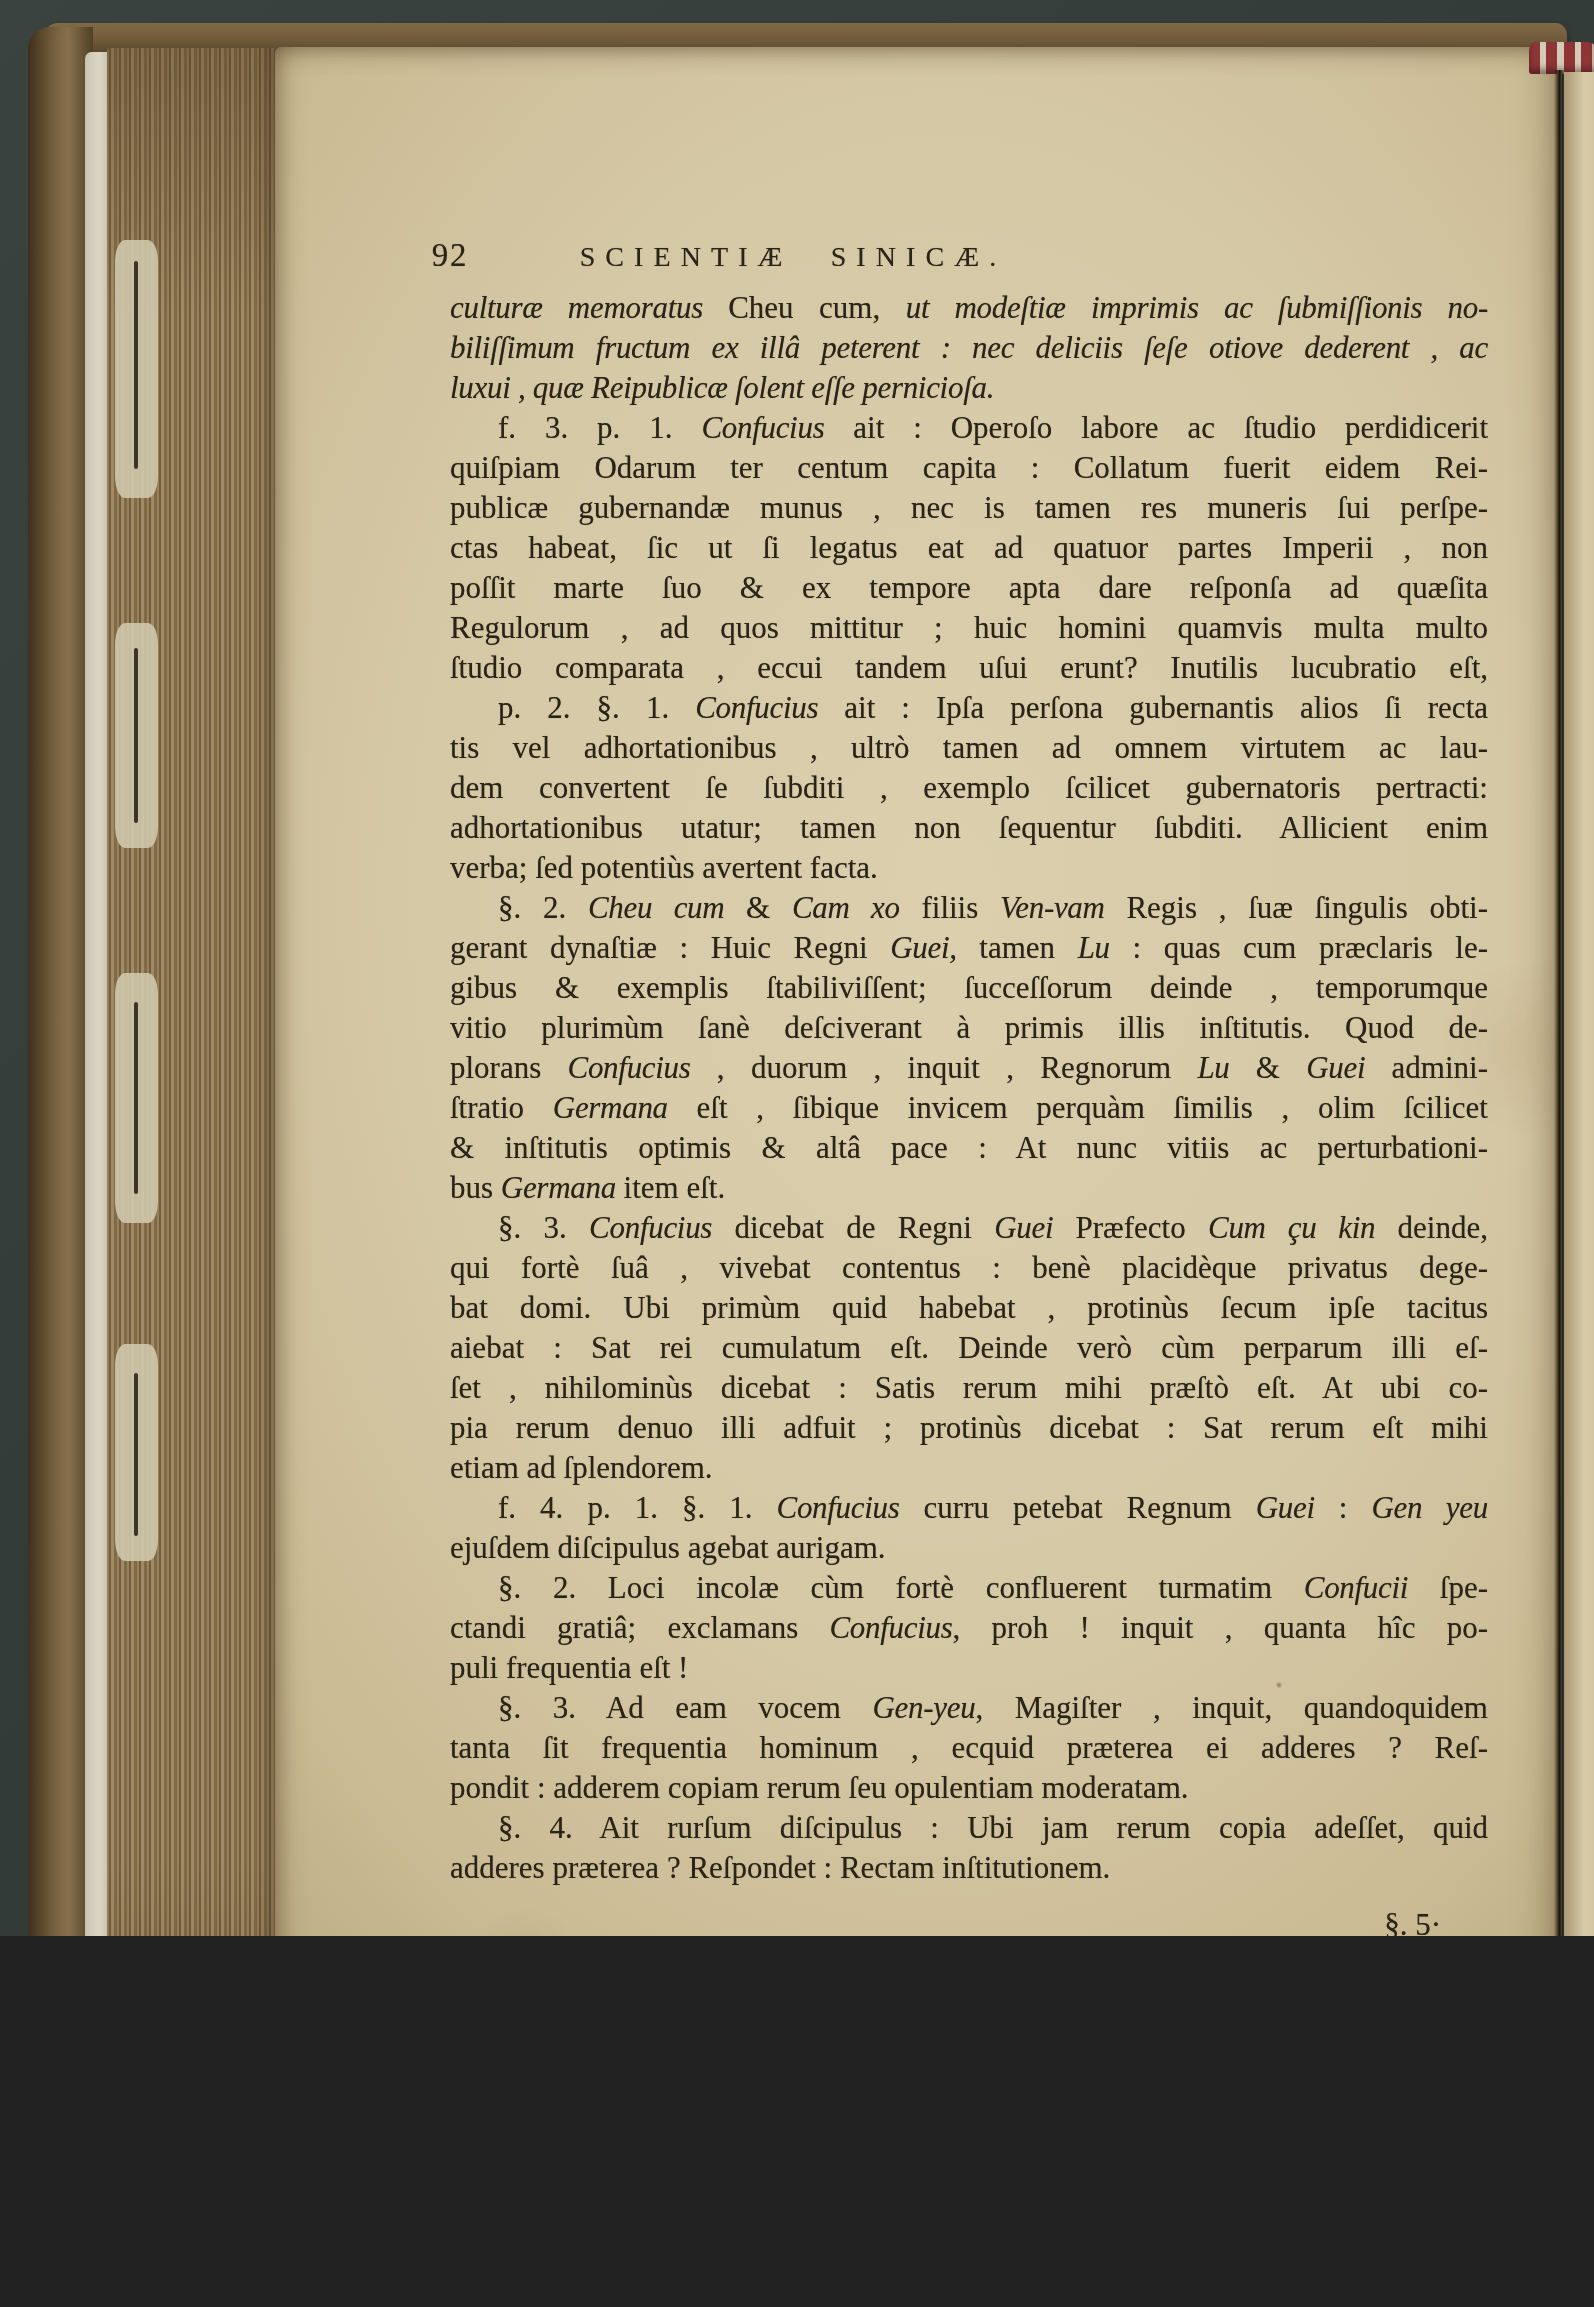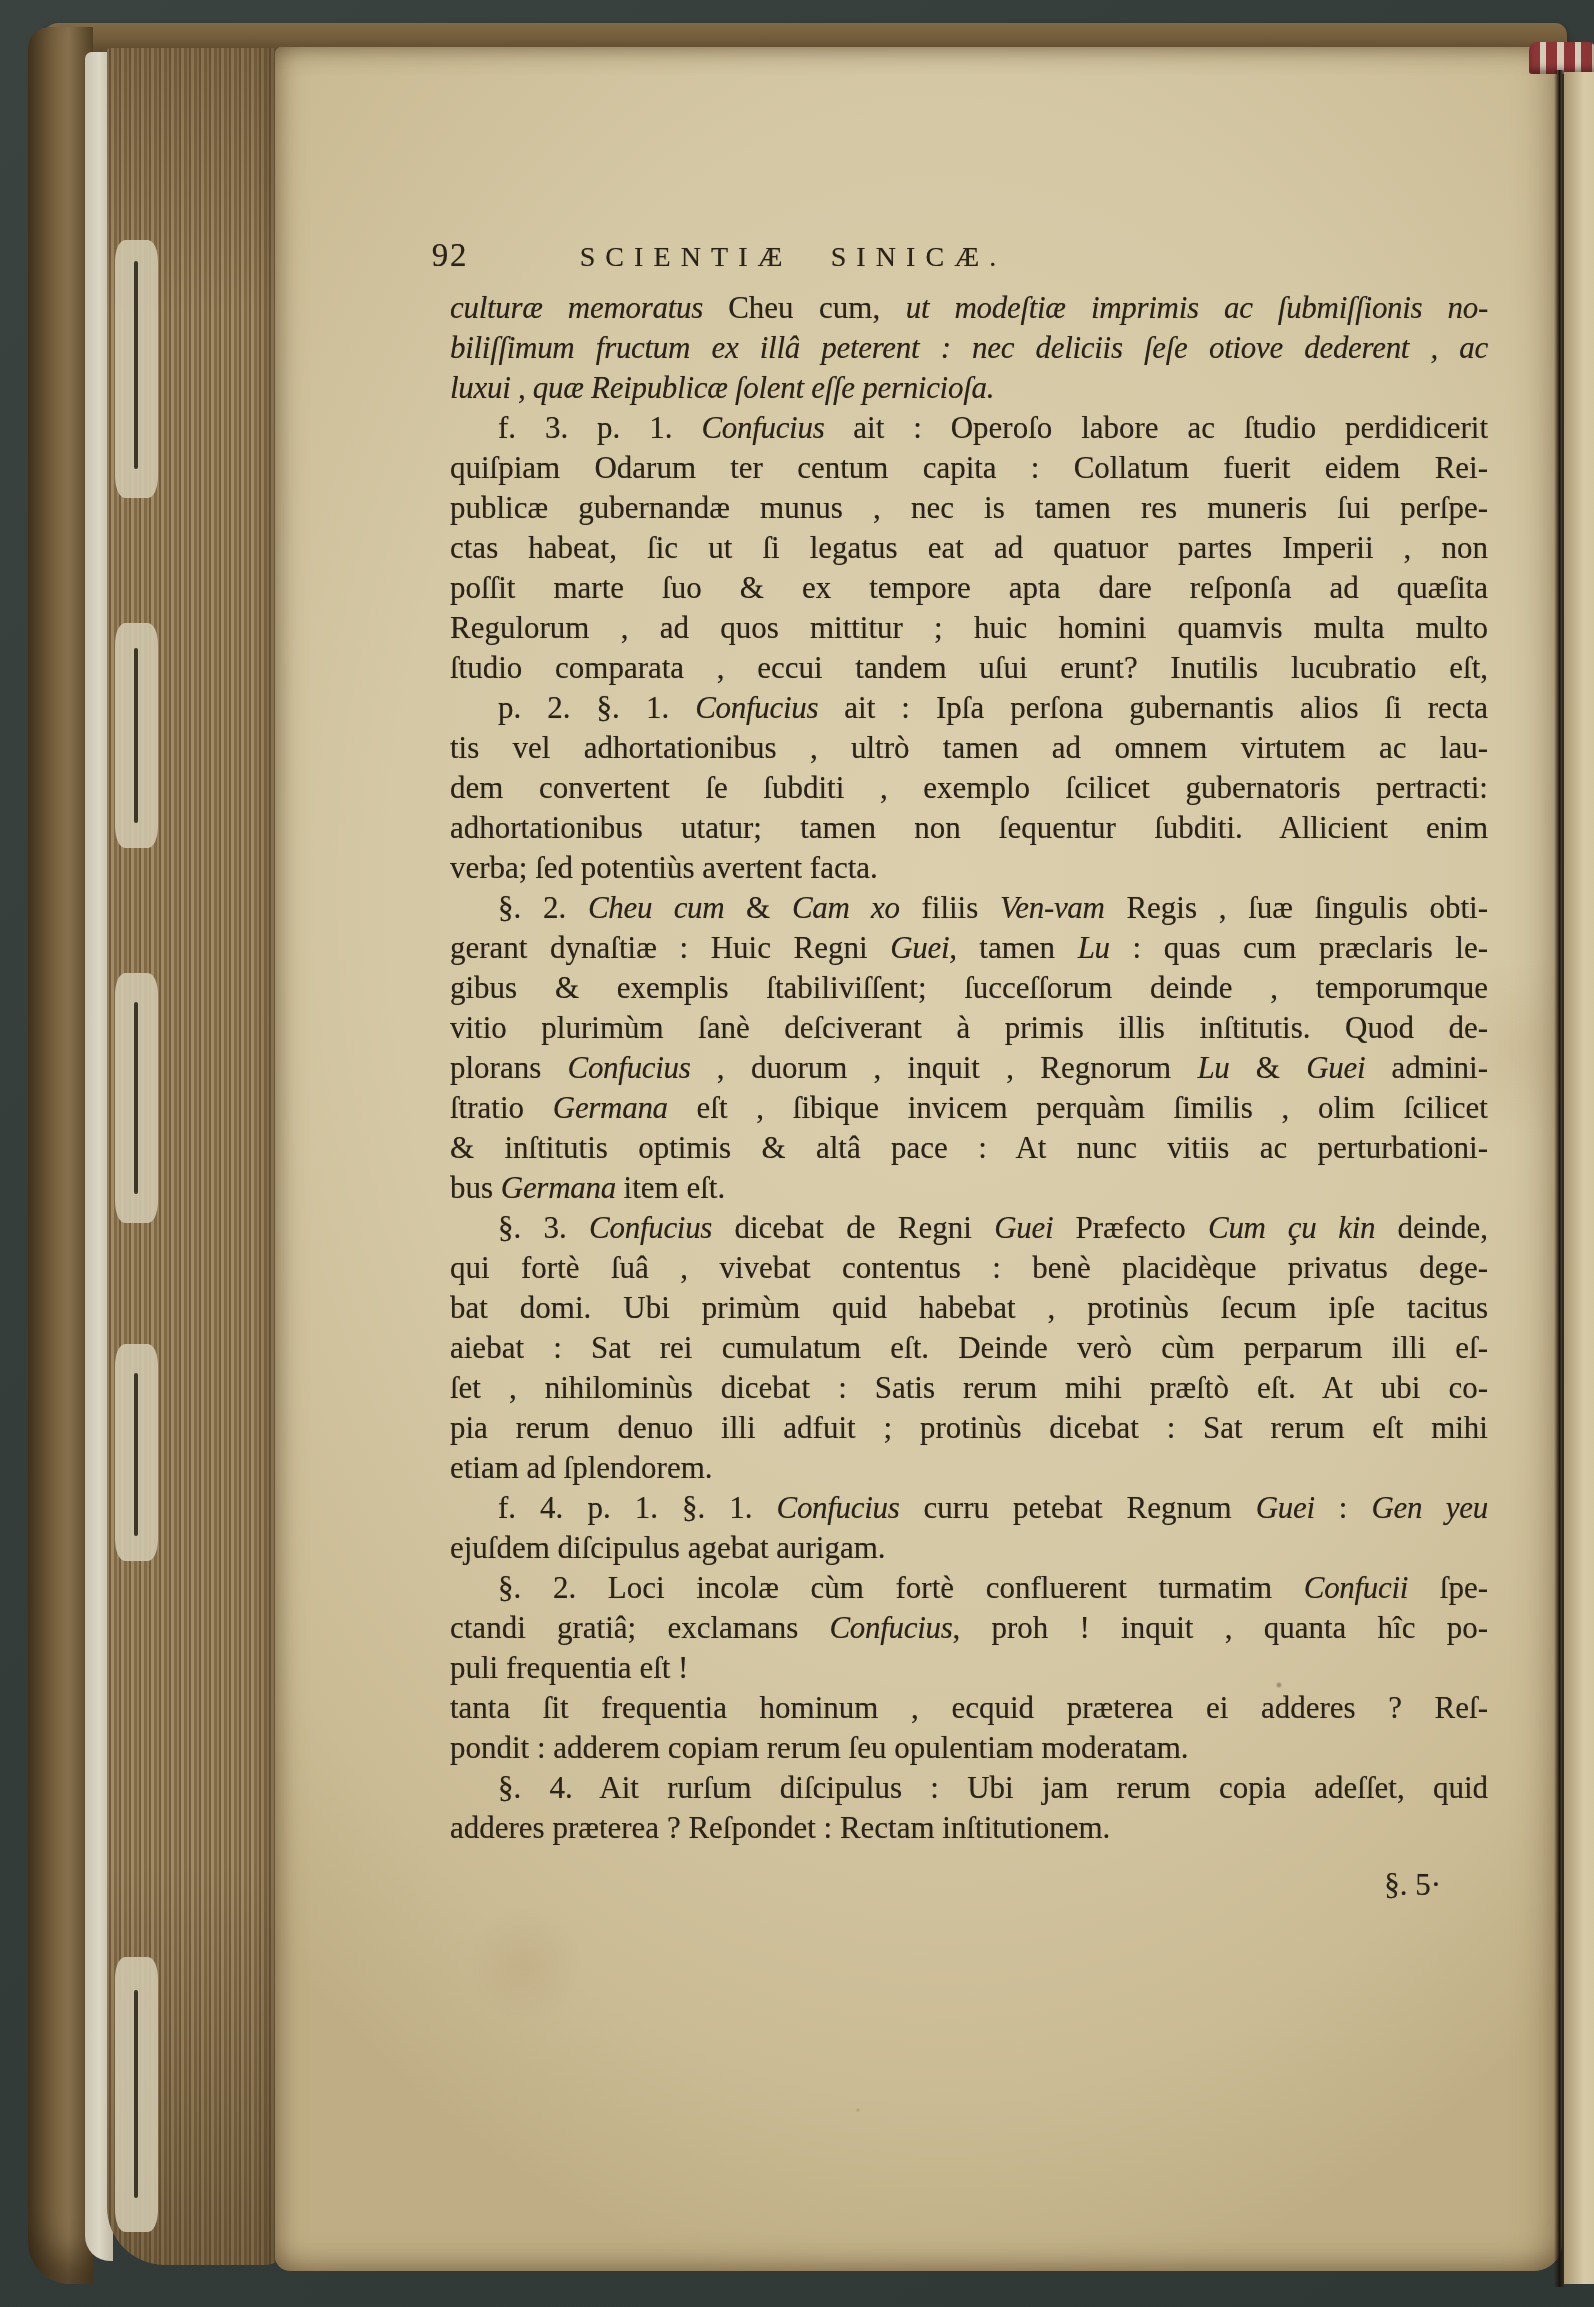--- a/index.html
+++ b/index.html
@@ -1,17 +1,17 @@
 <!DOCTYPE html>
 <html style="font-size:13.3px"><head>
 <meta charset="utf-8">
 <style>
   html,body{margin:0;padding:0;background:#222;}
   .scene{
-    position:relative;width:1594px;height:2307px;overflow:hidden;
+    position:relative;width:1594px;height:1936px;overflow:hidden;
     background:linear-gradient(135deg,#3a433f 0%,#333c38 45%,#2f3834 100%);
     font-family:"Liberation Serif","DejaVu Serif",serif;
   }
   .abs{position:absolute;}
   
   .cover-top{
     left:42px;top:23px;width:1525px;height:33px;
     background:linear-gradient(180deg,#816a45 0%,#6e5939 55%,#55422a 100%);
     border-radius:16.7px 11.7px 0 0;
     box-shadow:0 3.3px 6.7px rgba(0,0,0,.35);
@@ -150,20 +150,21 @@
           <div class="line just"><span>bat domi.  Ubi primùm quid habebat , protinùs ſecum ipſe tacitus</span></div>
           <div class="line just"><span>aiebat : Sat rei cumulatum eſt.  Deinde verò cùm perparum illi eſ-</span></div>
           <div class="line just"><span>ſet , nihilominùs dicebat : Satis rerum mihi præſtò eſt.  At ubi co-</span></div>
           <div class="line just"><span>pia rerum denuo illi adfuit ; protinùs dicebat : Sat rerum eſt mihi</span></div>
           <div class="line"><span>etiam ad ſplendorem.</span></div>
           <div class="line just ind"><span>f. 4. p. 1. §. 1. </span><span class="it">Confucius</span><span> curru petebat Regnum </span><span class="it">Guei</span><span> : </span><span class="it">Gen yeu</span></div>
           <div class="line"><span>ejuſdem diſcipulus agebat aurigam.</span></div>
           <div class="line just ind"><span>§. 2.  Loci incolæ cùm fortè confluerent turmatim </span><span class="it">Confucii</span><span> ſpe-</span></div>
           <div class="line just"><span>ctandi gratiâ; exclamans </span><span class="it">Confucius</span><span>, proh ! inquit , quanta hîc po-</span></div>
           <div class="line"><span>puli frequentia eſt !</span></div>
+          <div class="line just ind"><span>§. 3.  Ad eam vocem </span><span class="it">Gen-yeu</span><span>, Magiſter , inquit, quandoquidem</span></div>
           <div class="line just"><span>tanta ſit frequentia hominum , ecquid præterea ei adderes ? Reſ-</span></div>
           <div class="line"><span>pondit : adderem copiam rerum  ſeu opulentiam moderatam.</span></div>
           <div class="line just ind"><span>§. 4.  Ait rurſum diſcipulus : Ubi jam rerum copia adeſſet, quid</span></div>
           <div class="line"><span>adderes præterea ? Reſpondet : Rectam inſtitutionem.</span></div>
         </div>
       <div class="catchword">§. 5·</div>
     </div>
   </div>
 
   <div class="abs headband"></div>

